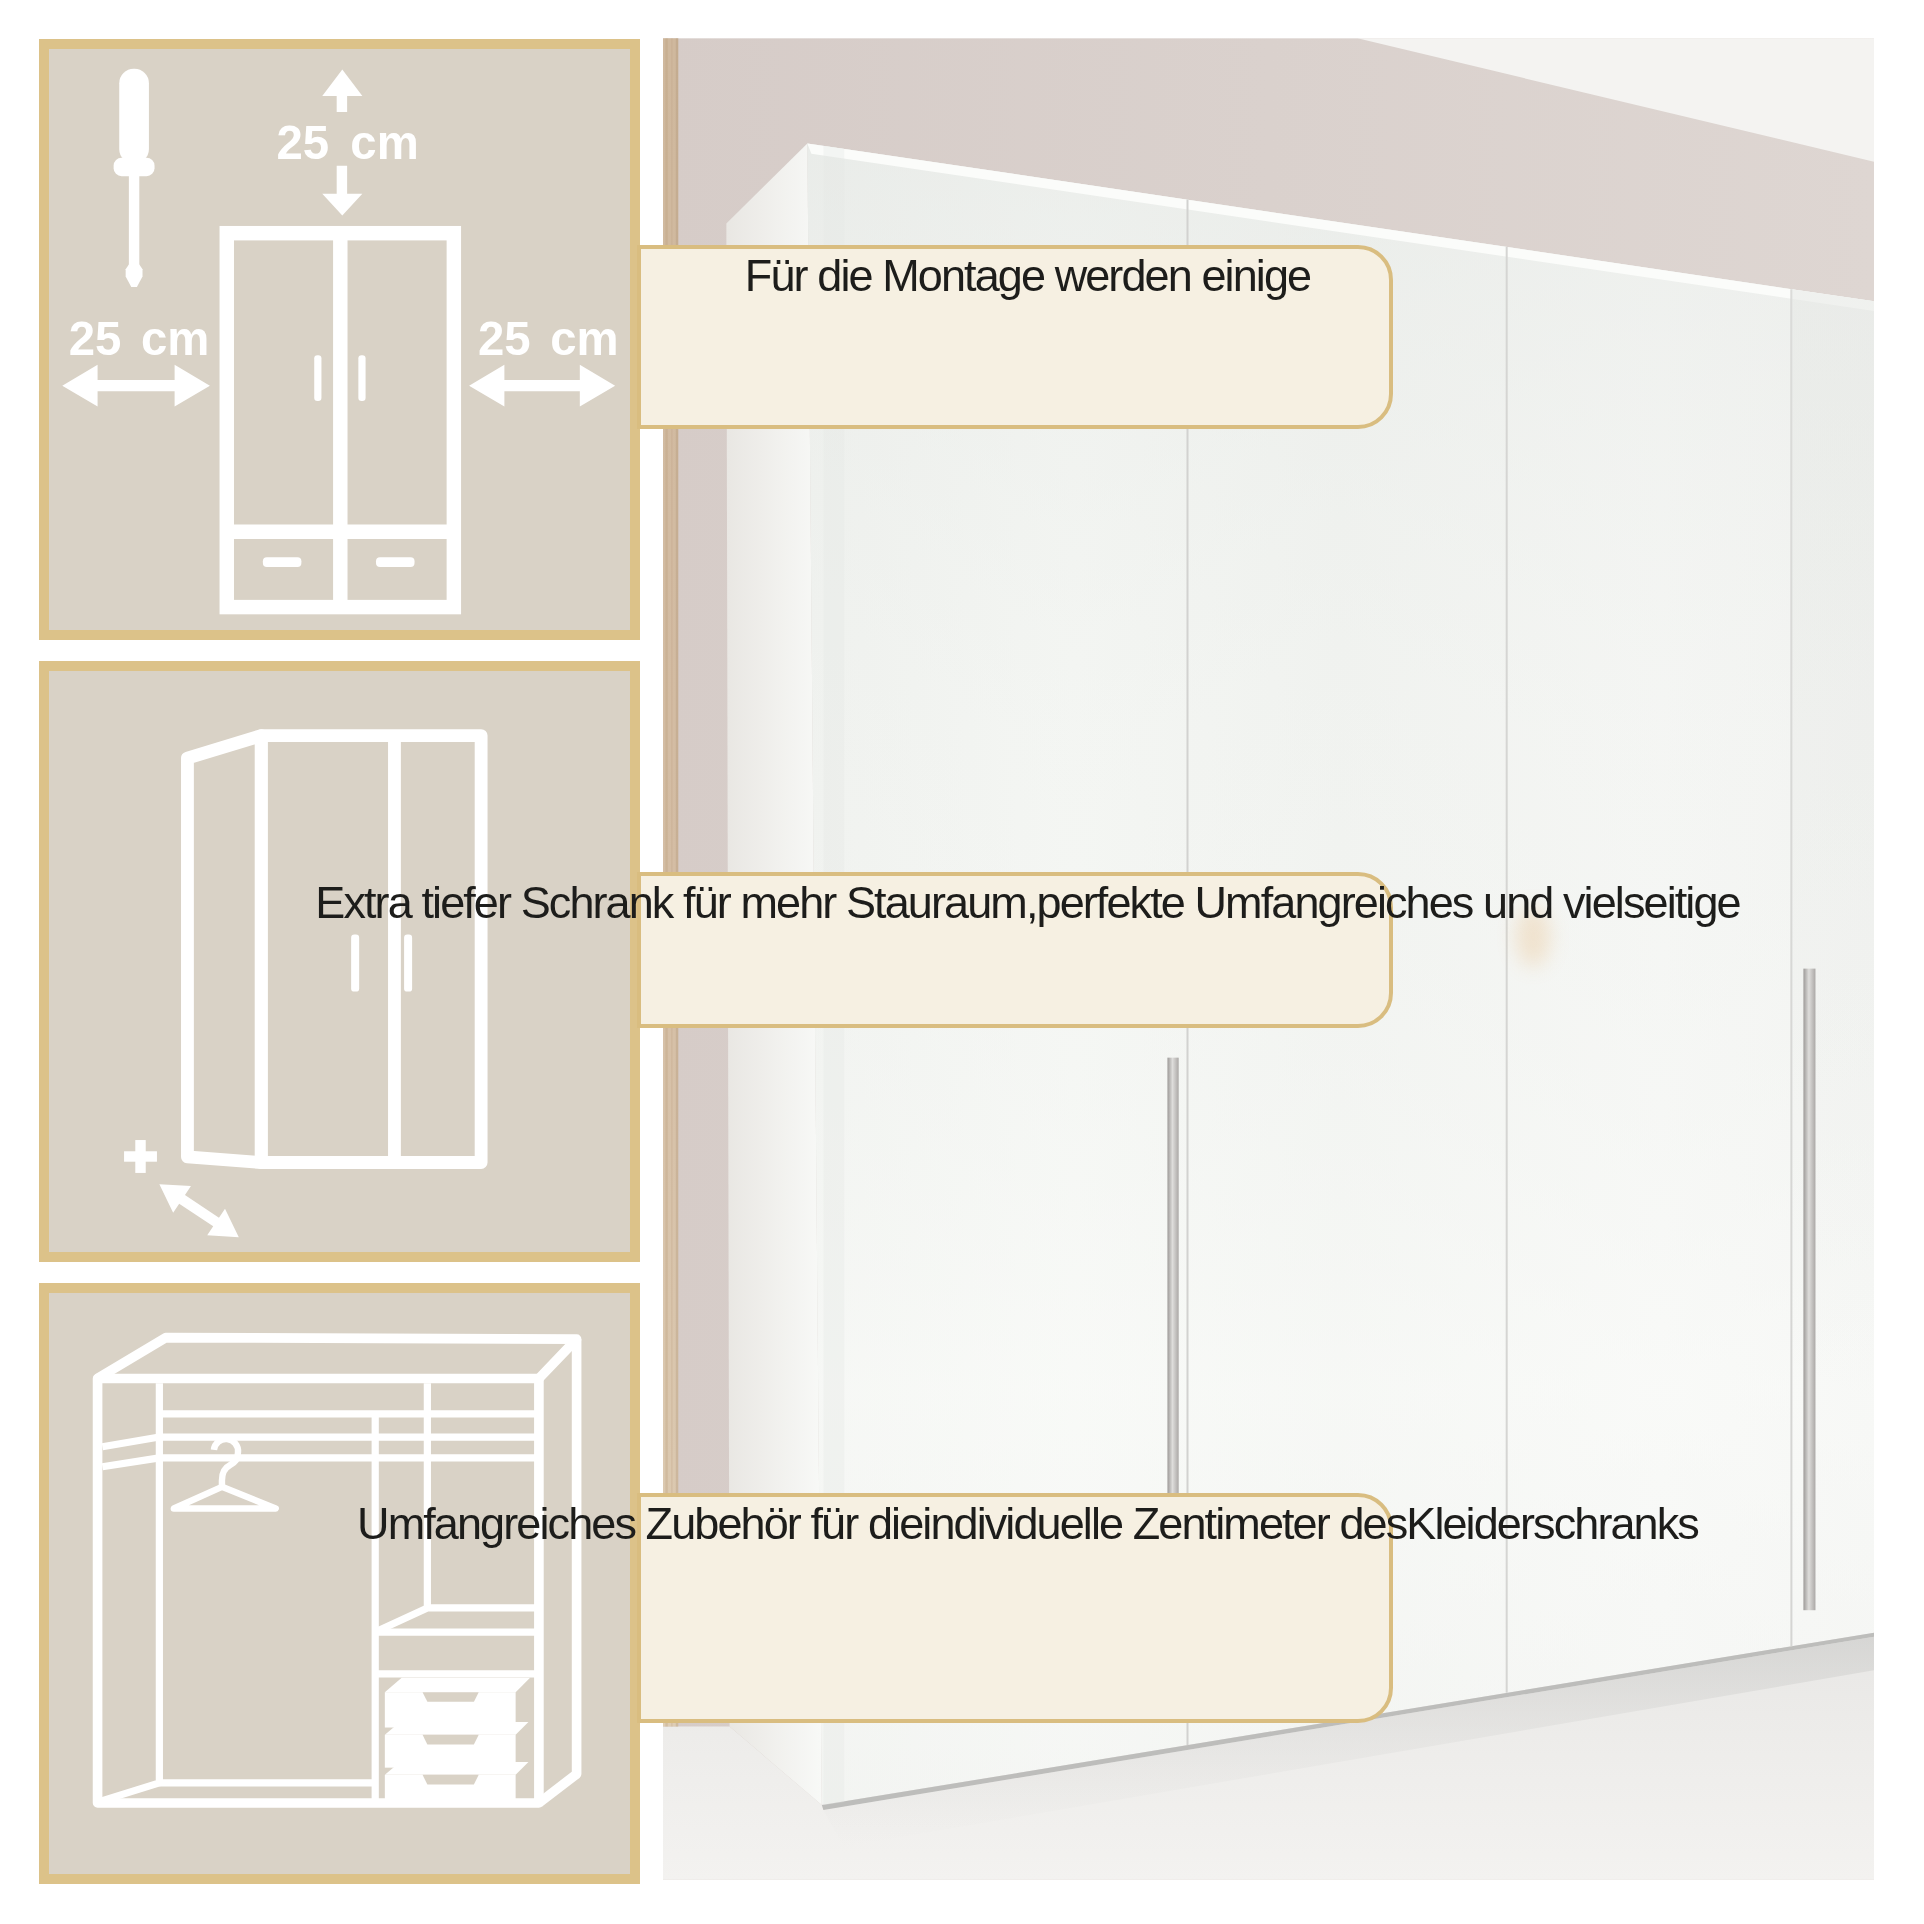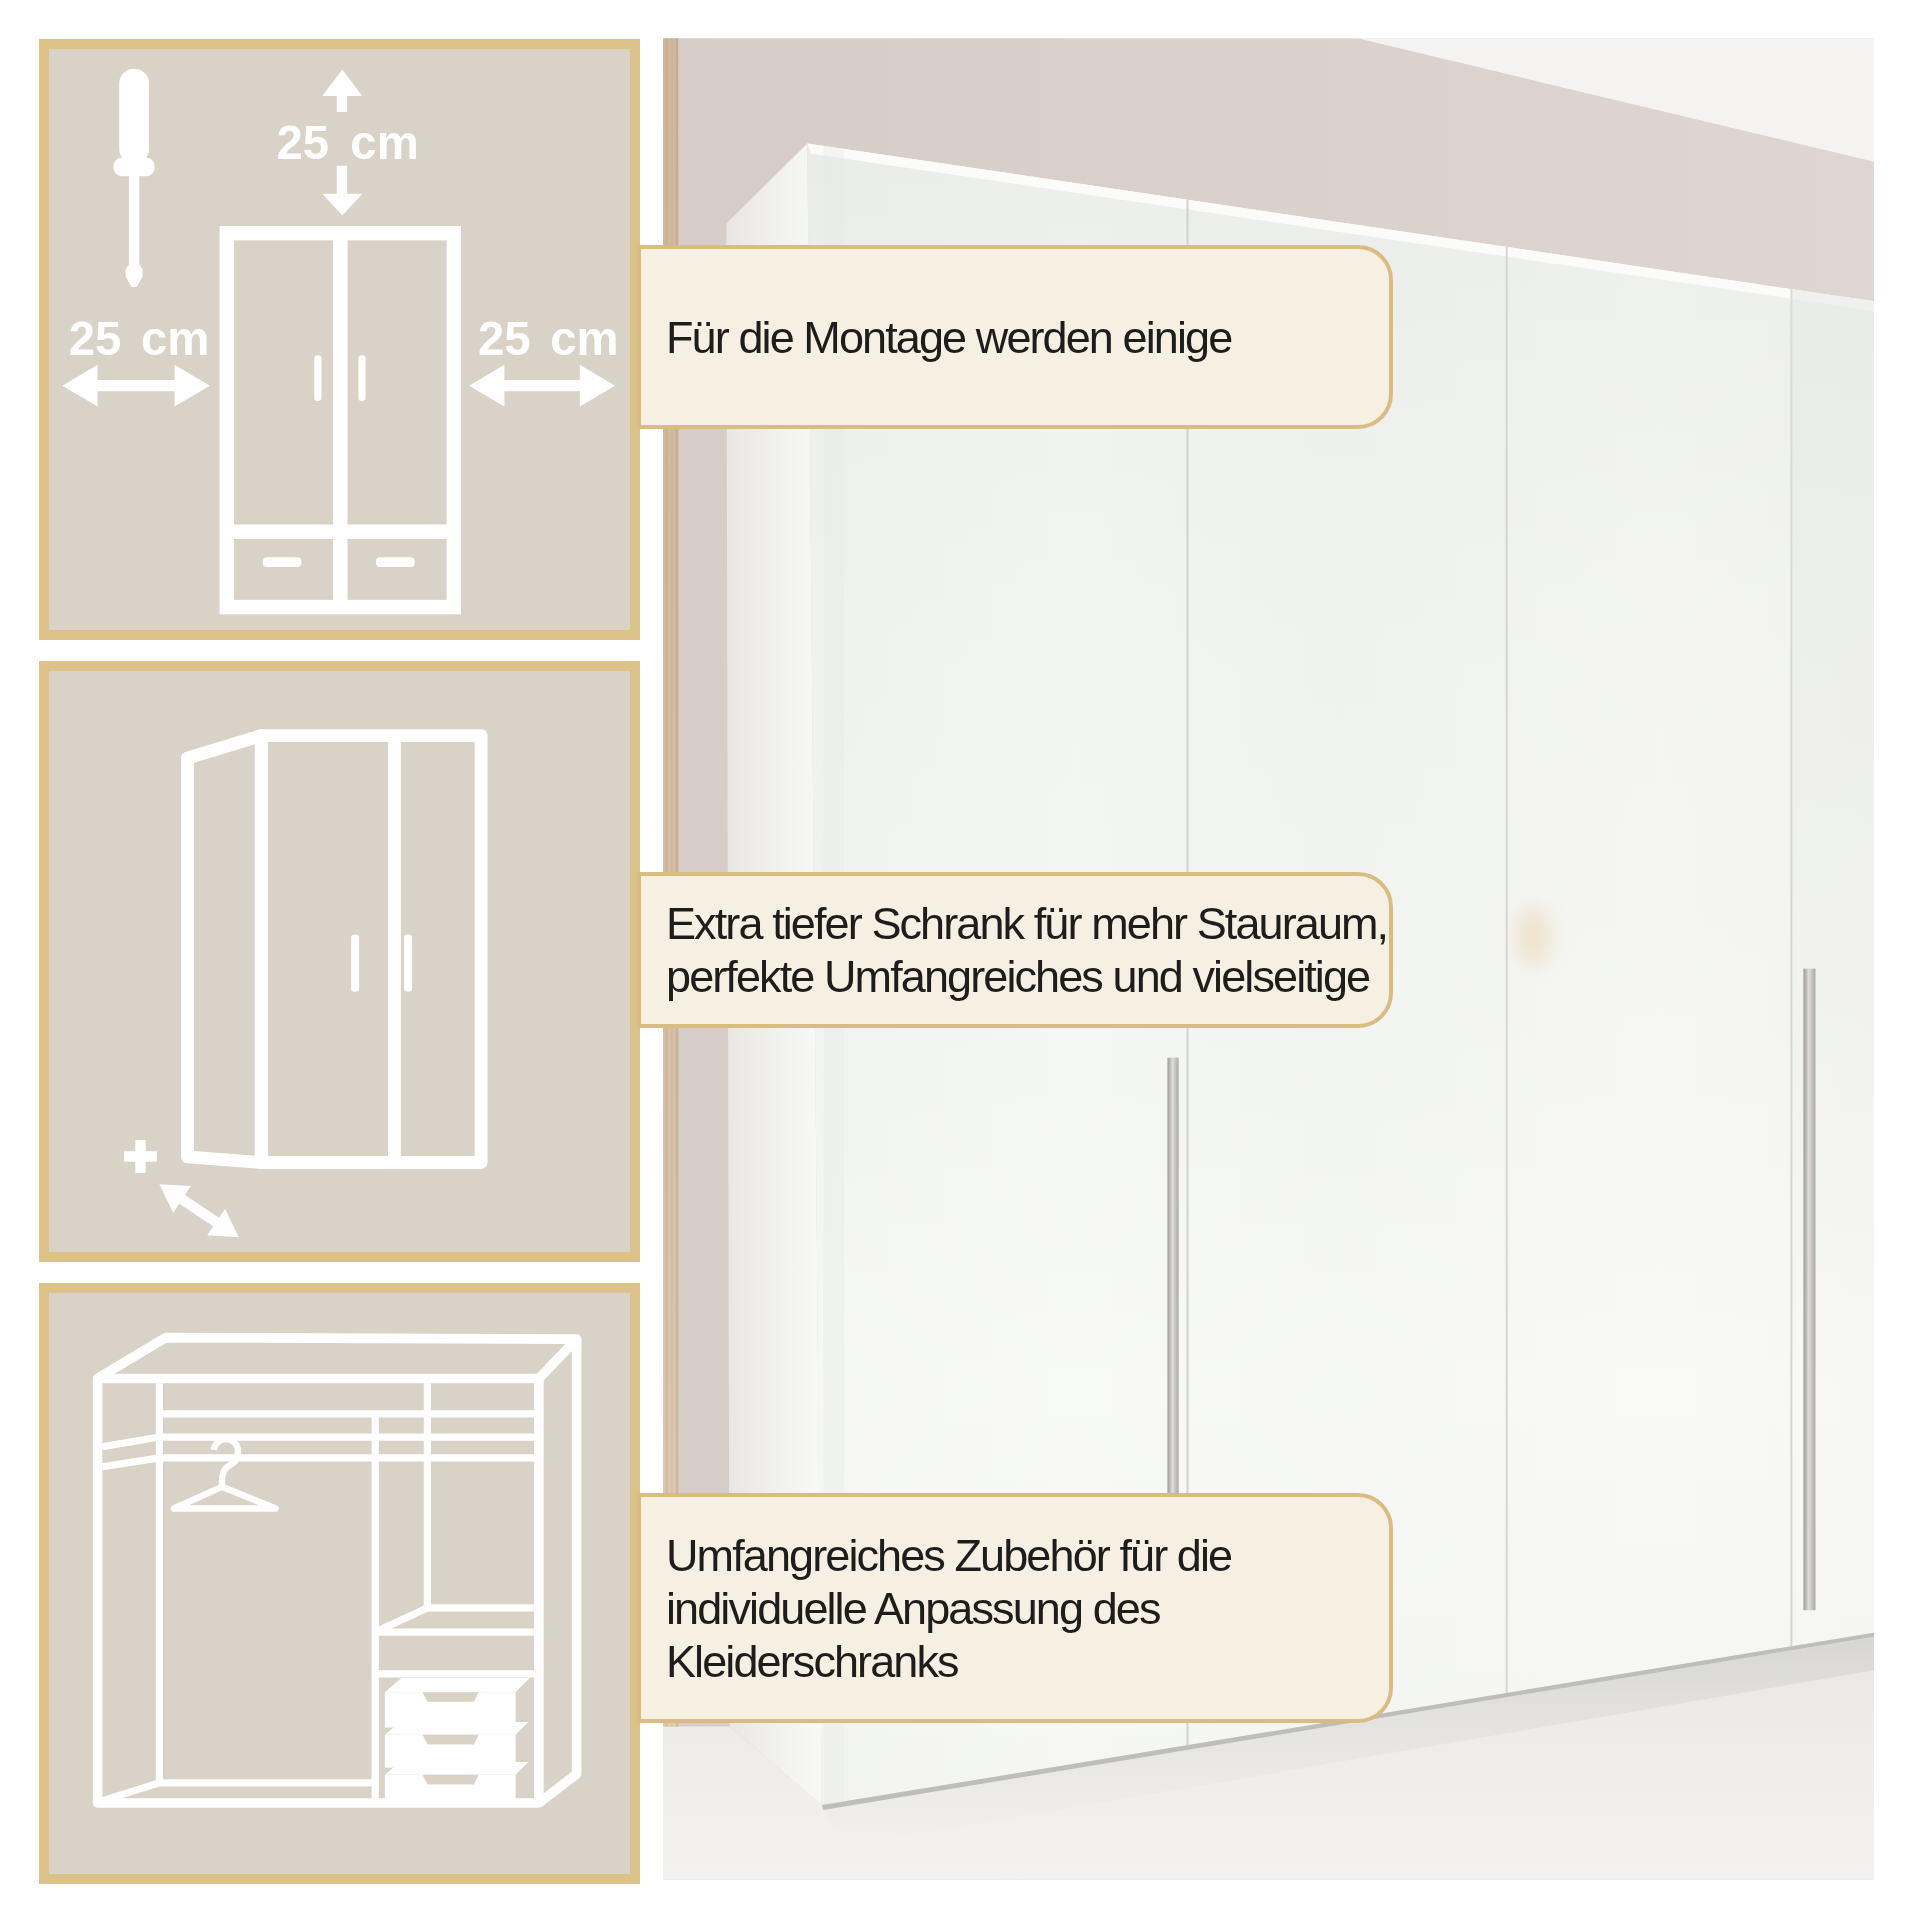--- a/index.html
+++ b/index.html
@@ -7,21 +7,21 @@
         font-family:"Liberation Sans",sans-serif;}
   .panel{position:absolute;left:39px;width:601px;height:601px;background:#d9d2c6;
          border:10.4px solid #dcc289;box-sizing:border-box;}
   #p1{top:39px}
   #p2{top:661px}
   #p3{top:1283px}
   .panel svg{position:absolute;left:-10.4px;top:-10.4px;}
   #photo{position:absolute;left:663px;top:38px;width:1211px;height:1842px;}
   .callout{position:absolute;left:637px;width:756px;height:184px;background:#f6f0e2;
            border:4.8px solid #d9bd80;border-radius:0 35px 35px 0;box-sizing:border-box;
-           display:flex;flex-direction:column;justify-content:center;
+           display:flex;flex-direction:row;justify-content:center;
            padding-left:25px;color:#1d1d1b;font-size:45px;line-height:53px;
            letter-spacing:-1.9px;white-space:nowrap;}
   #c1{top:245px}
   #c2{top:872px;height:156px}
   #c3{top:1493px;height:230px}
 </style>
 </head>
 <body>
 <div id="page">
 
@@ -227,18 +227,18 @@
 
   <div class="callout" id="c1">
     <div>Für die Montage werden einige</div>
   </div>
   <div class="callout" id="c2">
     <div>Extra tiefer Schrank für mehr Stauraum,</div>
     <div>perfekte Umfangreiches und vielseitige</div>
   </div>
   <div class="callout" id="c3">
     <div>Umfangreiches Zubehör für die</div>
-    <div>individuelle Anpassung des</div>
+    <div>individuelle Zentimeter des</div>
     <div>Kleiderschranks</div>
   </div>
 
 </div>
 
 
 </body></html>

